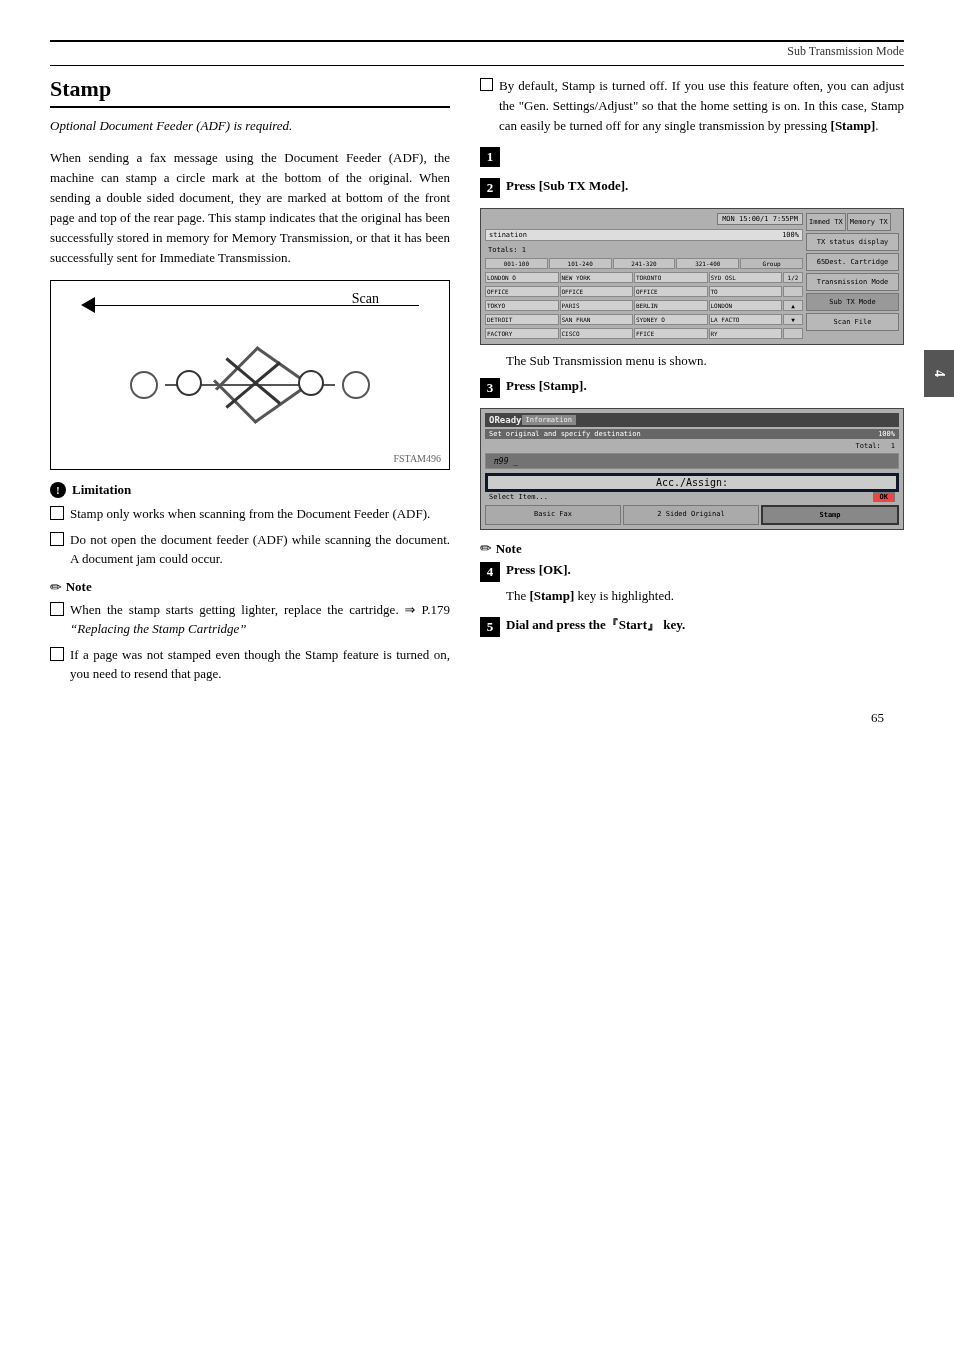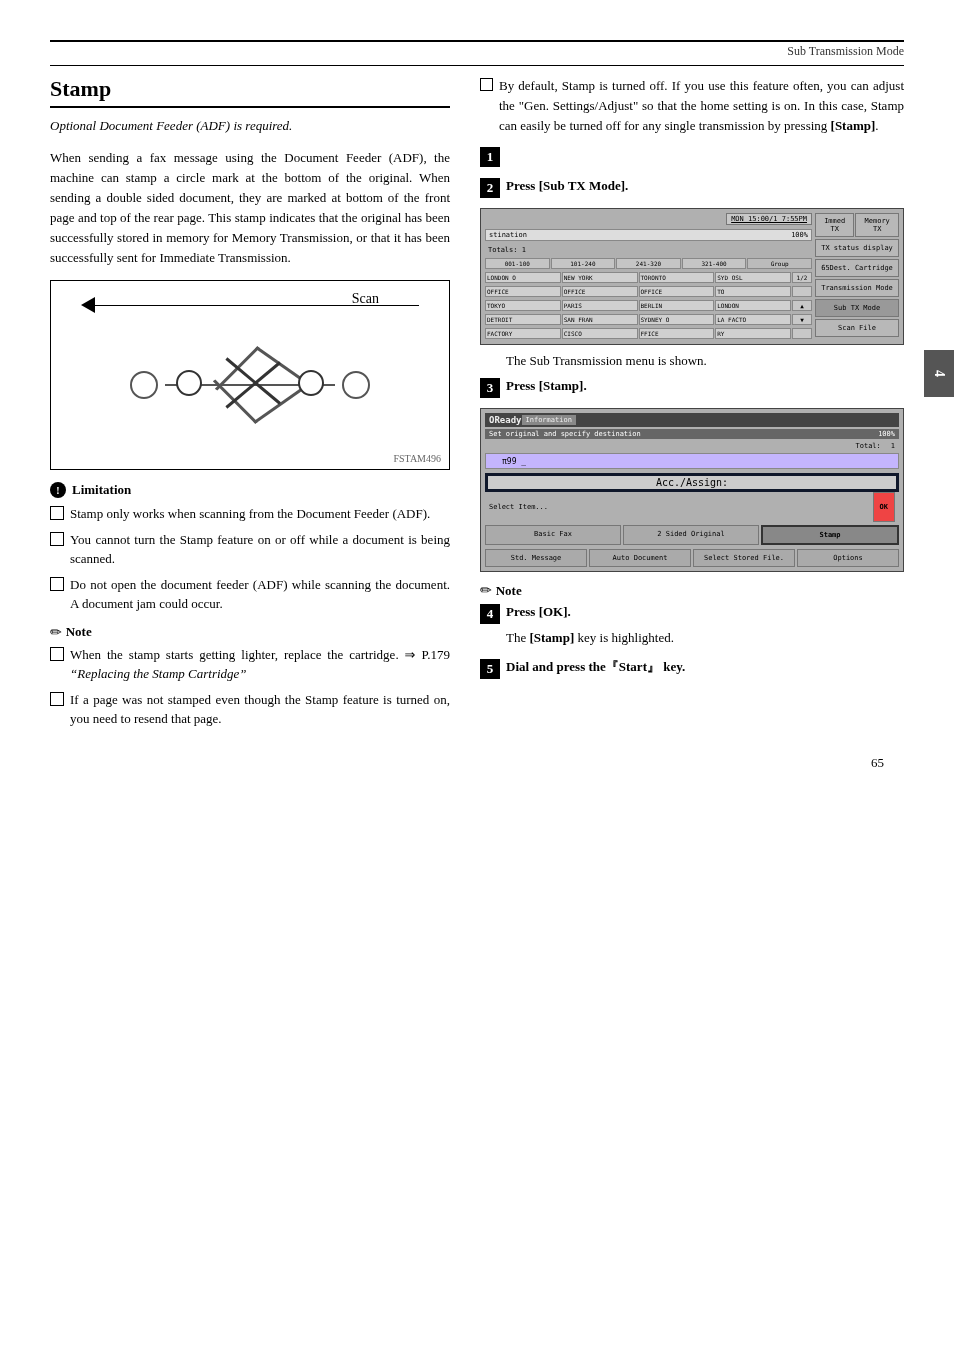--- a/index.html
+++ b/index.html
@@ -284,21 +284,21 @@
     }
 
     .fax-left-panel {
       flex: 1;
       display: flex;
       flex-direction: column;
       gap: 2px;
     }
 
     .fax-right-panel {
-      width: 84px;
+      width: 93px;
       display: flex;
       flex-direction: column;
       gap: 2px;
     }
 
     .fax-right-btn {
       border: 1px solid #777;
       background: #b8b8b8;
       padding: 3px 2px;
       font-size: 7px;
@@ -356,28 +356,29 @@
       font-family: monospace;
       padding: 1px 4px;
       display: flex;
       justify-content: flex-end;
       gap: 10px;
       margin-bottom: 2px;
     }
 
     .s2-input-row {
       border: 1px solid #888;
-      background: #c4b5fd;
-      padding: 2px 16px;
+      background: #737373;
+      padding: 2px 8px;
       font-size: 8px;
       font-family: monospace;
       margin-bottom: 4px;
       min-height: 16px;
       display: flex;
       align-items: center;
+      font-style: italic;
     }
 
     .s2-accel-row {
       border: 3px solid #0f172a;
       background: #ccc;
       padding: 1px 4px;
       font-size: 10px;
       font-family: monospace;
       display: flex;
       justify-content: center;
@@ -389,21 +390,21 @@
       padding: 0 4px;
       margin-bottom: 3px;
       display: flex;
       justify-content: space-between;
       align-items: center;
     }
 
     .s2-ok-btn {
       border: 1px solid #777;
       background: #ef4444;
-      padding: 10px 6px;
+      padding: 0 6px;
       font-size: 7px;
       font-family: monospace;
       font-weight: bold;
       margin-left: 42px;
     }
 
     .s2-buttons-row {
       display: flex;
       gap: 2px;
     }
@@ -507,24 +508,20 @@
 
       <div class="limitation-section">
         <div class="limitation-header">
           <span class="limitation-bullet">!</span>
           <span>Limitation</span>
         </div>
         <ul class="checkbox-list">
           <li>
             <span class="checkbox-item-icon"></span>
             <span>Stamp only works when scanning from the Document Feeder (ADF).</span>
-          </li>
-          <li>
-            <span class="checkbox-item-icon"></span>
-            <span>You cannot turn the Stamp feature on or off while a document is being scanned.</span>
           </li>
           <li>
             <span class="checkbox-item-icon"></span>
             <span>Do not open the document feeder (ADF) while scanning the document. A document jam could occur.</span>
           </li>
         </ul>
       </div>
 
       <div class="note-section">
         <div class="note-header">
@@ -563,21 +560,21 @@
           <span class="step-num">2</span>
           <span class="step-text bold">Press <span class="bracket-bold">[Sub TX Mode]</span>.</span>
         </div>
       </div>
 
       <div class="fax-screen-wrapper">
         <div class="fax-screen-container">
           <div class="fax-left-panel">
 
             <div style="display:flex;justify-content:flex-end;gap:2px;margin-bottom:2px;">
-              <div style="border:1px solid #777;background:#c8c8c8;padding:1px 4px;font-size:7px;font-family:monospace;text-decoration:underline;">MON 15:00/1 7:55PM</div>
+              <div style="border:1px solid #777;background:#c8c8c8;padding:1px 4px;font-size:7px;font-family:monospace;">MON 15:00/1 7:55PM</div>
             </div>
 
             <div style="background:#ddd;border:1px solid #888;padding:1px 3px;font-size:7px;font-family:monospace;margin-bottom:2px;display:flex;justify-content:space-between;">
               <span>stination</span>
               <span>100%</span>
             </div>
 
             <div style="font-size:7px;font-family:monospace;padding:1px 3px;margin-bottom:1px;">
               <span>Totals:</span>
               <span>1</span>
@@ -680,26 +677,20 @@
           <span>Select Item...</span>
           <span class="s2-ok-btn">OK</span>
         </div>
 
         <div class="s2-buttons-row">
           <div class="s2-btn">Basic Fax</div>
           <div class="s2-btn">2 Sided Original</div>
           <div class="s2-btn highlighted">Stamp</div>
         </div>
 
-        <div class="s2-buttons-row" style="margin-top:2px;">
-          <div class="s2-btn2">Std. Message</div>
-          <div class="s2-btn2">Auto Document</div>
-          <div class="s2-btn2">Select Stored File.</div>
-          <div class="s2-btn2">Options</div>
-        </div>
       </div>
 
       <div class="note-section">
         <div class="note-header">
           <span class="note-icon">✏</span>
           <span class="bold">Note</span>
         </div>
       </div>
 
       <div class="step">

